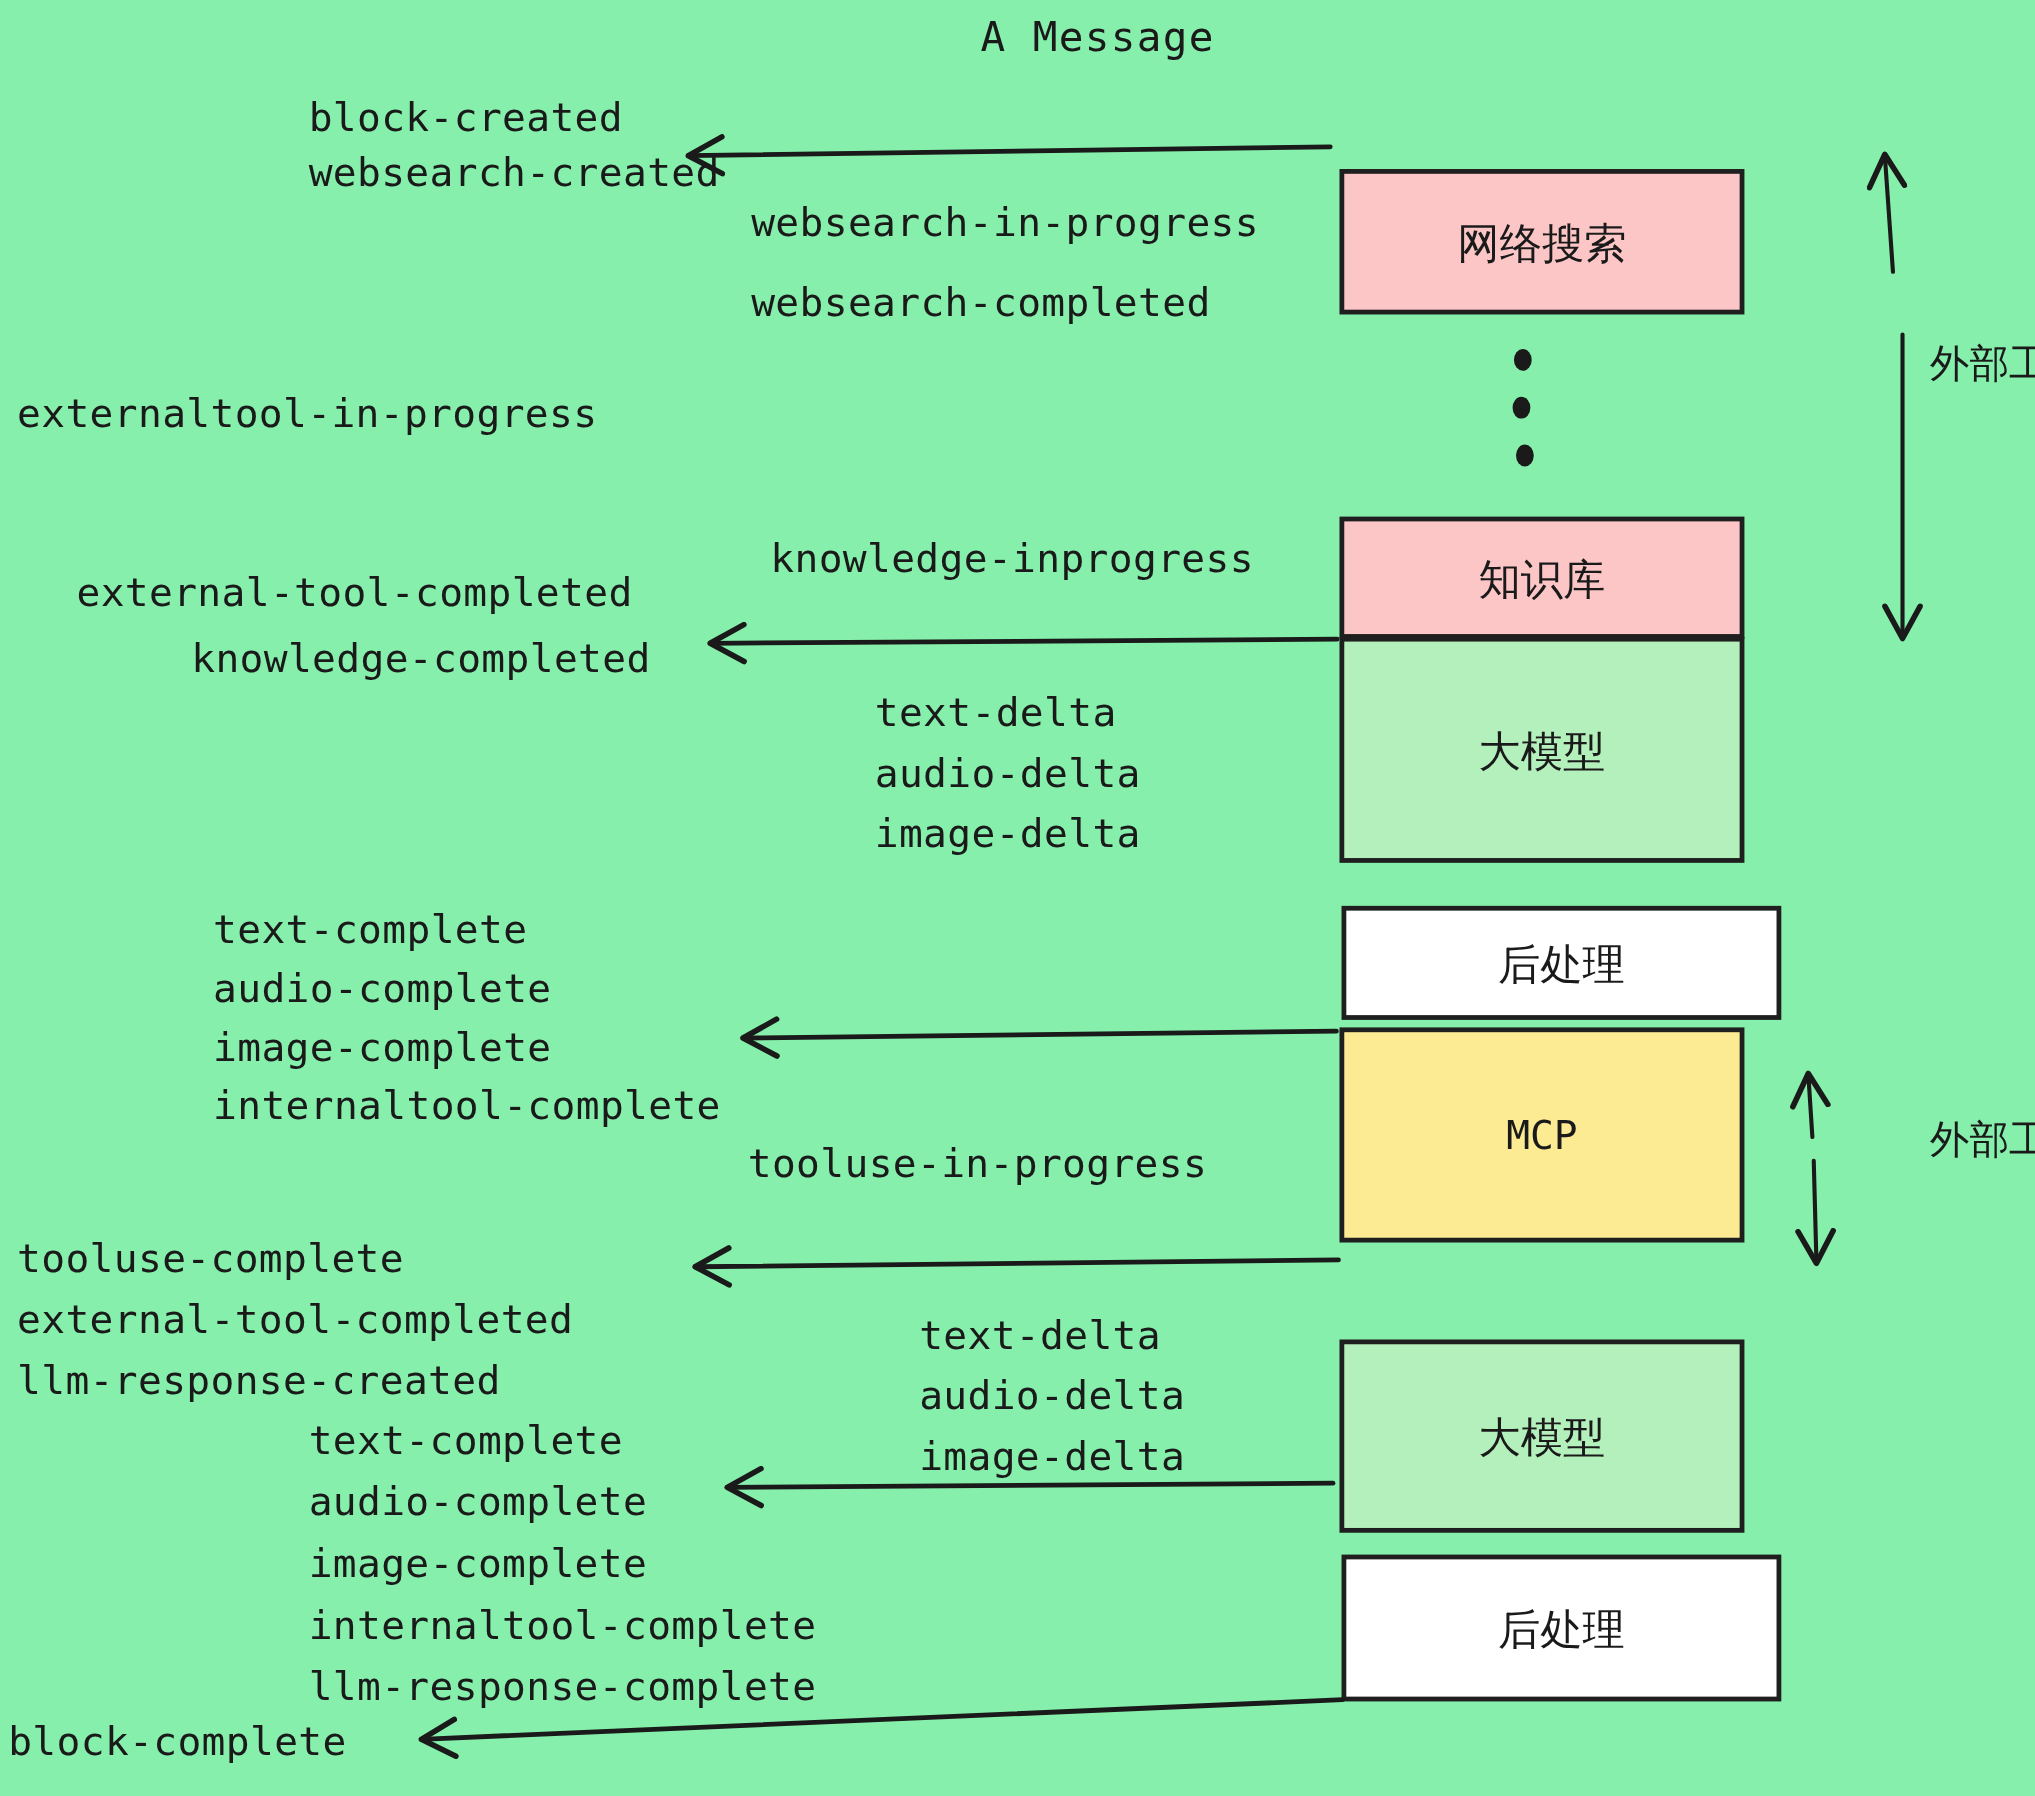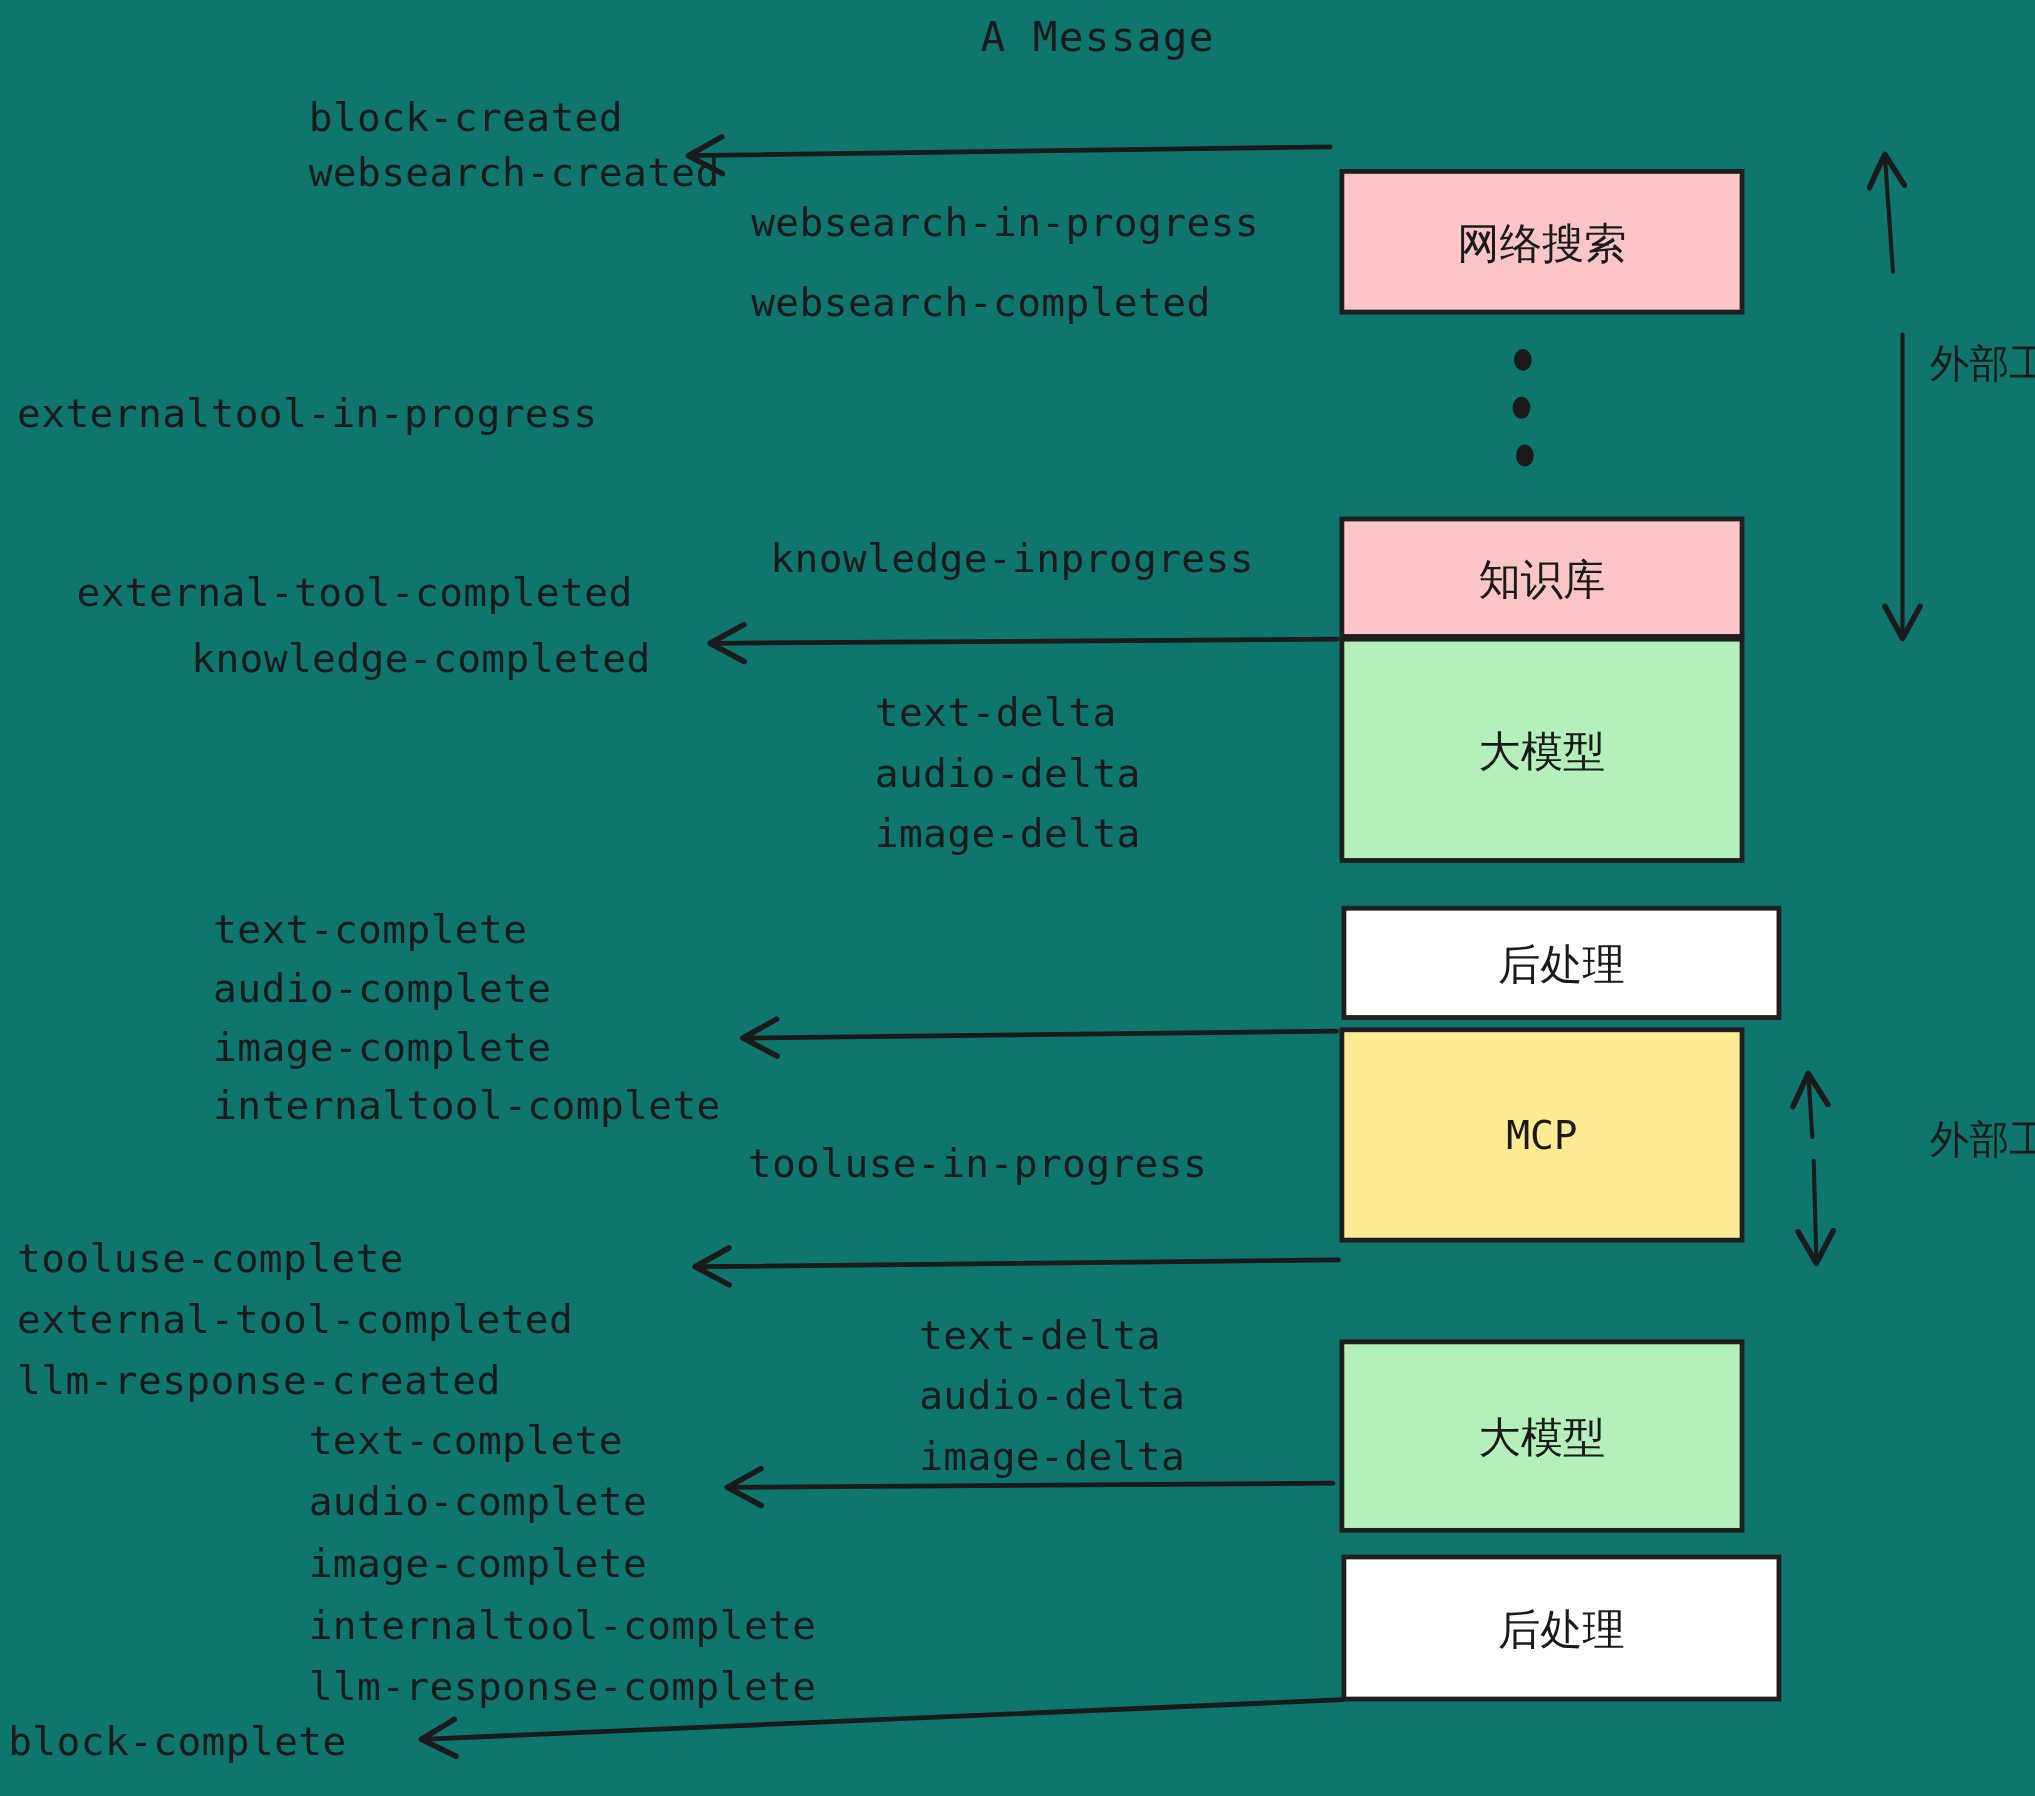--- a/index.html
+++ b/index.html
@@ -4,21 +4,21 @@
 <style>
   html, body {
     margin: 0;
     padding: 0;
     background: #ffffff;
   }
   #stage {
     position: relative;
     width: 2035px;
     height: 1796px;
-    background: #0f766e;
+    background: #86efac;
     overflow: hidden;
     font-family: "DejaVu Sans Mono", "Liberation Mono", monospace;
   }
   #stage svg {
     position: absolute;
     left: 0;
     top: 0;
     width: 2035px;
     height: 1796px;
   }

